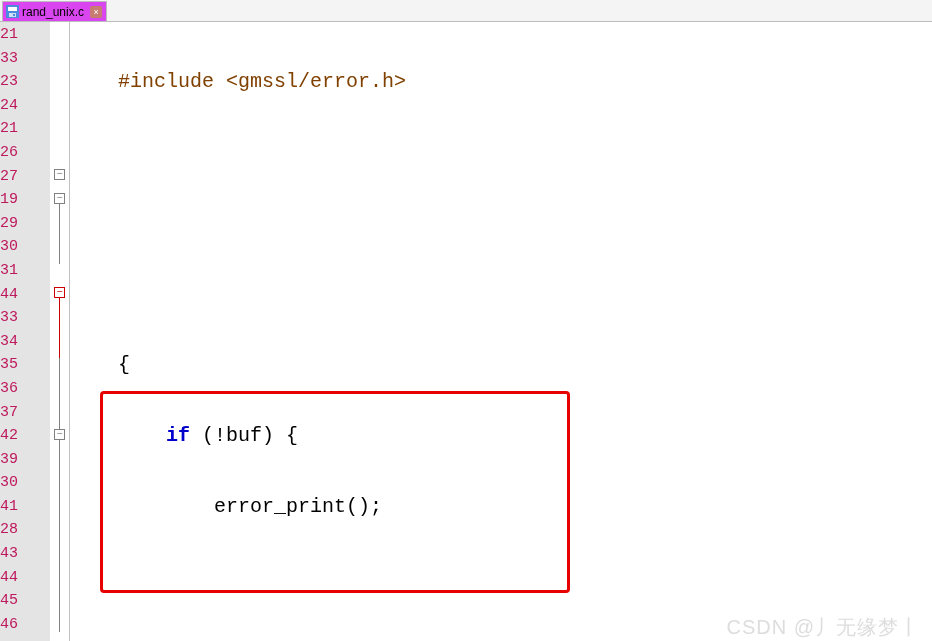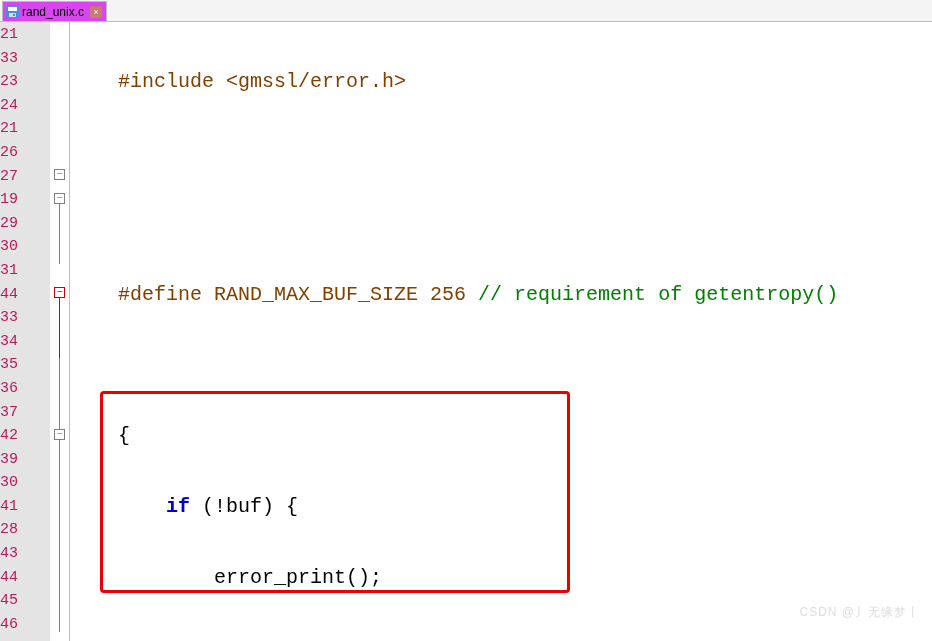--- a/index.html
+++ b/index.html
@@ -21,21 +21,21 @@
   .code { flex:1; position:relative; font-size:20px; line-height:23.6px; padding-top:1px; white-space:pre; color:#000; }
   .lnrow { height:23.6px; }
 
   .kw { color:#0000cc; font-weight:bold; }
   .ty { color:#8000ff; }
   .pp { color:#804000; }
   .cm { color:#008000; }
 
   .redbox { position:absolute; border:3px solid #e60000; border-radius:4px; pointer-events:none; }
 
-  .watermark { position:absolute; right:12px; bottom:20px; color:#ddd; font-family:Arial,sans-serif; font-size:12px; letter-spacing:1px; }
+  .watermark { position:absolute; right:12px; bottom:0; color:#ddd; font-family:Arial,sans-serif; font-size:20px; letter-spacing:1px; }
 </style>
 </head>
 <body>
 
 <div class="tabbar">
   <div class="tab">
     <span class="disk">
       <svg width="13" height="13" viewBox="0 0 13 13">
           <rect x="0" y="0" width="13" height="13" fill="#4a8de0"></rect>
           <rect x="2" y="2" width="9" height="4" fill="#fff"></rect>
@@ -83,21 +83,20 @@
     <div class="line" style="top:182px;height:60px"></div>
     <div class="box boxr" style="top:265px">−</div>
     <div class="line" style="top:276px;height:60px;background:#c00"></div>
     <div class="line" style="top:336px;height:274px"></div>
     <div class="box" style="top:407px">−</div>
   </div>
   <div class="code">
     <div class="lnrow">    <span class="pp">#include </span><span class="pp">&lt;gmssl/error.h&gt;</span></div>
     <div class="lnrow"></div>
     <div class="lnrow"></div>
-    <div class="lnrow">    <span class="pp">#define</span><span class="pp"> RAND_MAX_BUF_SIZE </span><span class="pp">256</span><span class="cm"> // requirement of getentropy()</span></div>
     <div class="lnrow"></div>
     <div class="lnrow">    <span>{</span></div>
     <div class="lnrow"><span>        </span><span class="kw">if</span><span> (!buf) </span><span>{</span></div>
     <div class="lnrow"><span>            error_print();</span></div>
     
     
     
     
     
     

